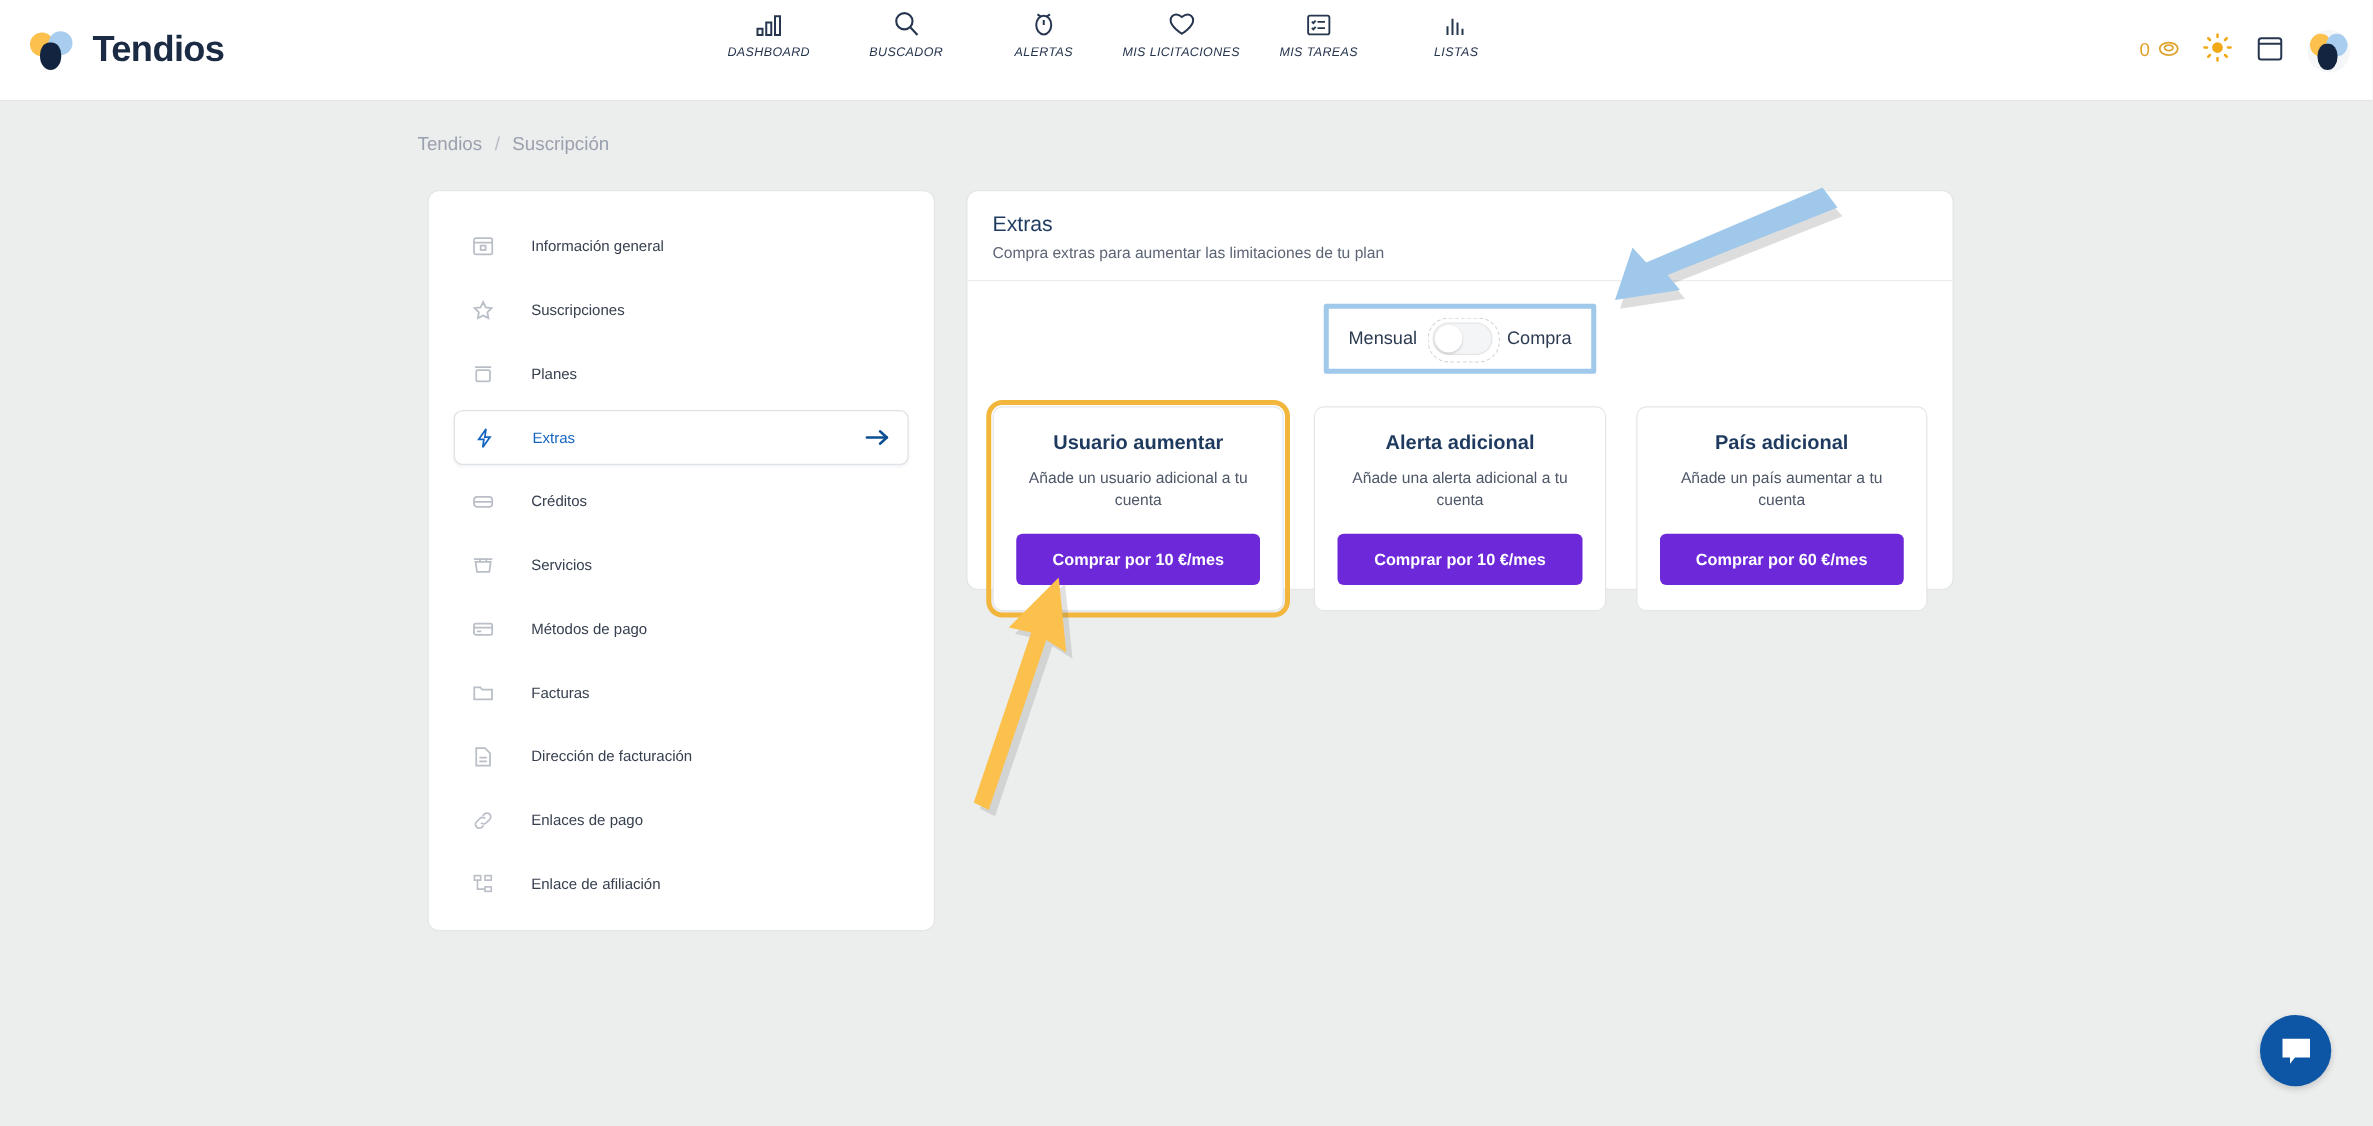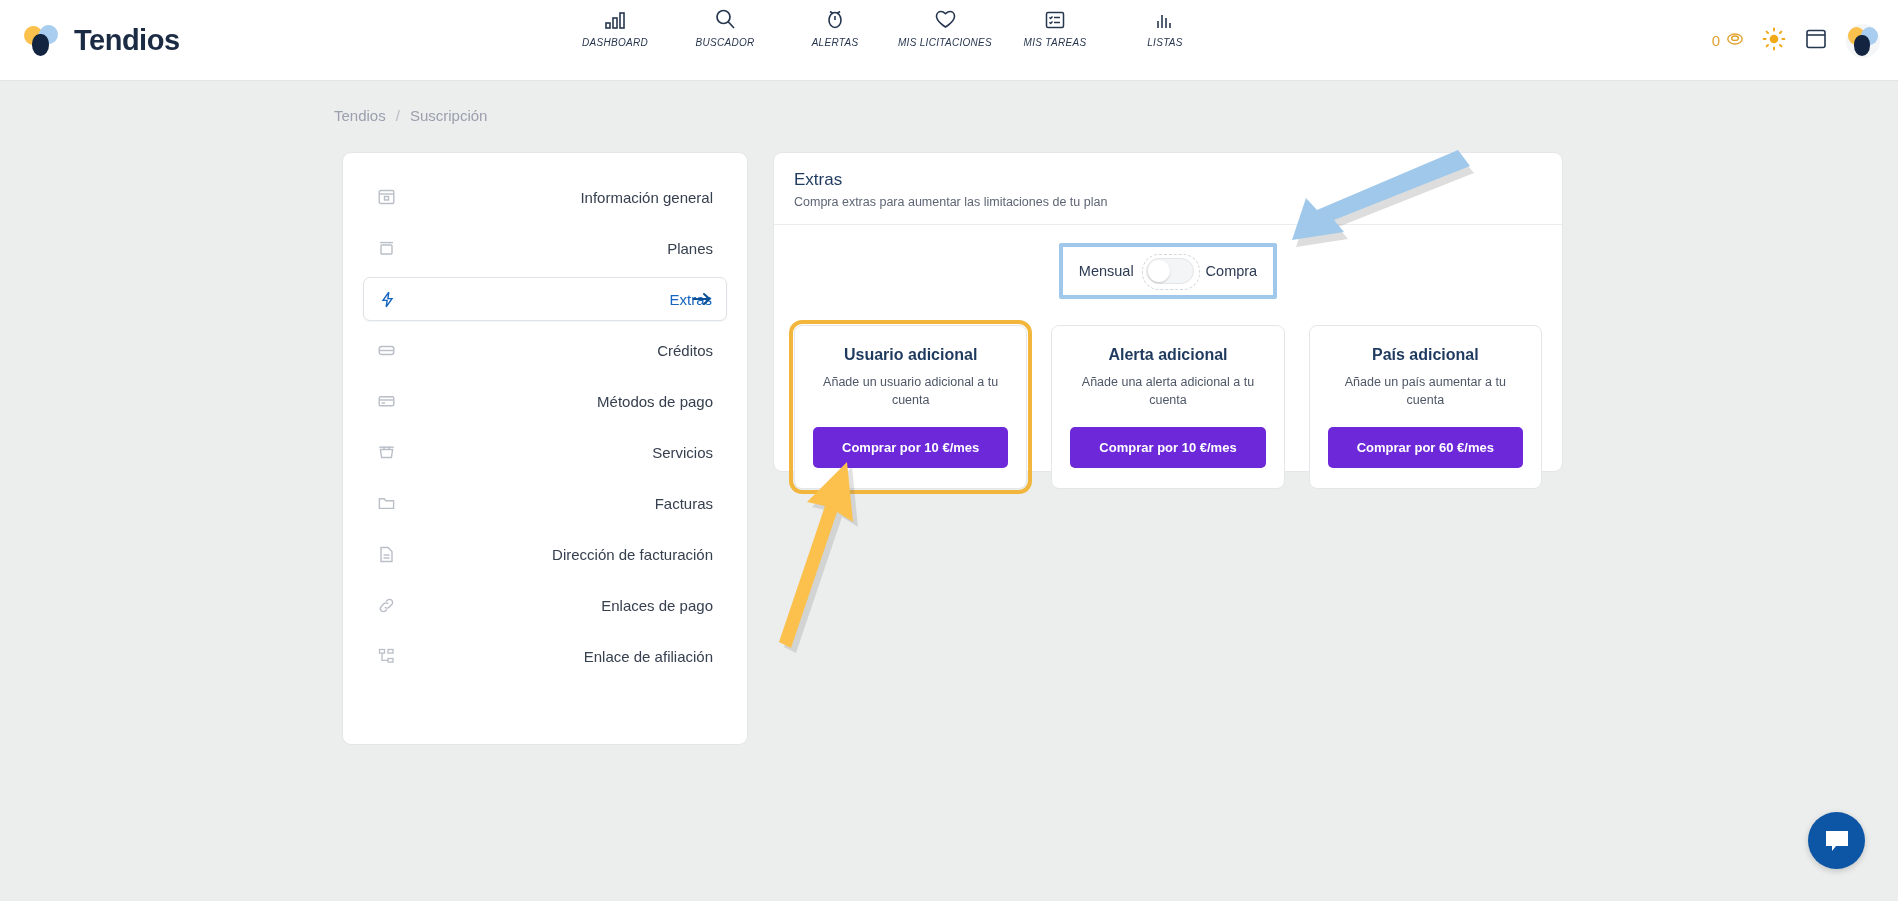--- a/index.html
+++ b/index.html
@@ -64,24 +64,24 @@
     font-size: 15px; color: #9aa0ad; display: flex; gap: 10px;
   }
   .breadcrumb .sep { color: #b7bcc6; }
   
   .sidecard {
     position: absolute; left: 342px; top: 152px; width: 406px; height: 593px;
     background: #ffffff; border: 1px solid #e4e6e9; border-radius: 9px;
   }
   .sidelist { padding: 22px 20px; display: flex; flex-direction: column; }
   .sideitem {
-    display: flex; align-items: center; gap: 20px;
+    display: flex; align-items: center; gap: 30px;
     height: 44px; padding: 0 14px; border-radius: 7px;
-    color: #37404f; font-size: 15px; cursor: pointer;
-    margin-bottom: 7px; position: relative; justify-content: space-between;
+    color: #37404f; font-size: 12px; cursor: pointer;
+    margin-bottom: 7px; position: relative;
   }
   .sideitem .sideico { width: 18px; height: 18px; display:flex; align-items:center; justify-content:center; color:#b9bec7; }
   .sideitem.active {
     border: 1px solid #dfe2e6; color: #1565c0; background: #fff;
     box-shadow: 0 1px 2px rgba(20,30,50,.05);
   }
   .sideitem.active .sideico { color: #1565c0; }
   .sideitem .gotoarrow { position: absolute; right: 14px; color: #0d4f93; display:flex; }
   
   .panel {
@@ -279,20 +279,28 @@
       <span class="sideico">
         <svg width="17" height="16" viewBox="0 0 17 16" fill="none" stroke="currentColor" stroke-width="1.4">
           <rect x="1.2" y="1.5" width="14.6" height="13" rx="1.5"></rect>
             <line x1="1.2" y1="5" x2="15.8" y2="5"></line>
             <rect x="6.5" y="7.5" width="4" height="3.5"></rect>
         </svg>
       </span>
       <span>Información general</span>
     </div>
 
+    <div class="sideitem">
+      <span class="sideico">
+        <svg width="17" height="17" viewBox="0 0 17 17" fill="none" stroke="currentColor" stroke-width="1.4">
+          <path d="M8.5 1.6l2.1 4.3 4.7.6-3.4 3.3.8 4.7-4.2-2.2-4.2 2.2.8-4.7L1.7 6.5l4.7-.6z"></path>
+        </svg>
+      </span>
+      <span>Suscripciones</span>
+    </div>
 
     <div class="sideitem">
       <span class="sideico">
         <svg width="17" height="16" viewBox="0 0 17 16" fill="none" stroke="currentColor" stroke-width="1.4">
           <rect x="3" y="5" width="11" height="9" rx="1"></rect>
             <line x1="2" y1="2.6" x2="15" y2="2.6"></line>
         </svg>
       </span>
       <span>Planes</span>
     </div>
@@ -317,38 +325,38 @@
         <svg width="17" height="14" viewBox="0 0 17 14" fill="none" stroke="currentColor" stroke-width="1.4">
           <rect x="1.2" y="3.5" width="14.6" height="8" rx="2.5"></rect>
             <line x1="1.2" y1="7.5" x2="15.8" y2="7.5"></line>
         </svg>
       </span>
       <span>Créditos</span>
     </div>
 
     <div class="sideitem">
       <span class="sideico">
+        <svg width="17" height="16" viewBox="0 0 17 16" fill="none" stroke="currentColor" stroke-width="1.4">
+          <path d="M2.4 5.5h12.2l-1.2 8H3.6z"></path>
+            <line x1="1.2" y1="3.2" x2="15.8" y2="3.2"></line>
+            <path d="M6 5.5V2.6M11 5.5V2.6"></path>
+        </svg>
+      </span>
+      <span>Servicios</span>
+    </div>
+
+    <div class="sideitem">
+      <span class="sideico">
         <svg width="17" height="14" viewBox="0 0 17 14" fill="none" stroke="currentColor" stroke-width="1.4">
           <rect x="1.2" y="2.8" width="14.6" height="9" rx="1.4"></rect>
             <line x1="1.2" y1="6" x2="15.8" y2="6"></line>
             <line x1="3.5" y1="9" x2="7" y2="9"></line>
         </svg>
       </span>
       <span>Métodos de pago</span>
-    </div>
-
-    <div class="sideitem">
-      <span class="sideico">
-        <svg width="17" height="16" viewBox="0 0 17 16" fill="none" stroke="currentColor" stroke-width="1.4">
-          <path d="M2.4 5.5h12.2l-1.2 8H3.6z"></path>
-            <line x1="1.2" y1="3.2" x2="15.8" y2="3.2"></line>
-            <path d="M6 5.5V2.6M11 5.5V2.6"></path>
-        </svg>
-      </span>
-      <span>Servicios</span>
     </div>
 
     <div class="sideitem">
       <span class="sideico">
         <svg width="17" height="15" viewBox="0 0 17 15" fill="none" stroke="currentColor" stroke-width="1.4">
           <path d="M1.4 12.4V2.8h4.8l1.6 1.9h7.8v7.7z"></path>
         </svg>
       </span>
       <span>Facturas</span>
     </div>
@@ -404,21 +412,21 @@
             <span class="knob"></span>
           </span>
           <span class="toggle-label">Compra</span>
         </div>
       </div>
     </div>
 
     <div class="cards">
 
       <div class="xcard highlighted">
-        <div class="xcard-title">Usuario adicional</div>
+        <div class="xcard-title">Usuario aumentar</div>
         <div class="xcard-desc">Añade un usuario adicional a tu cuenta</div>
         <button class="xbtn">Comprar por 10 €/mes</button>
       </div>
 
       <div class="xcard">
         <div class="xcard-title">Alerta adicional</div>
         <div class="xcard-desc">Añade una alerta adicional a tu cuenta</div>
         <button class="xbtn">Comprar por 10 €/mes</button>
       </div>
 

